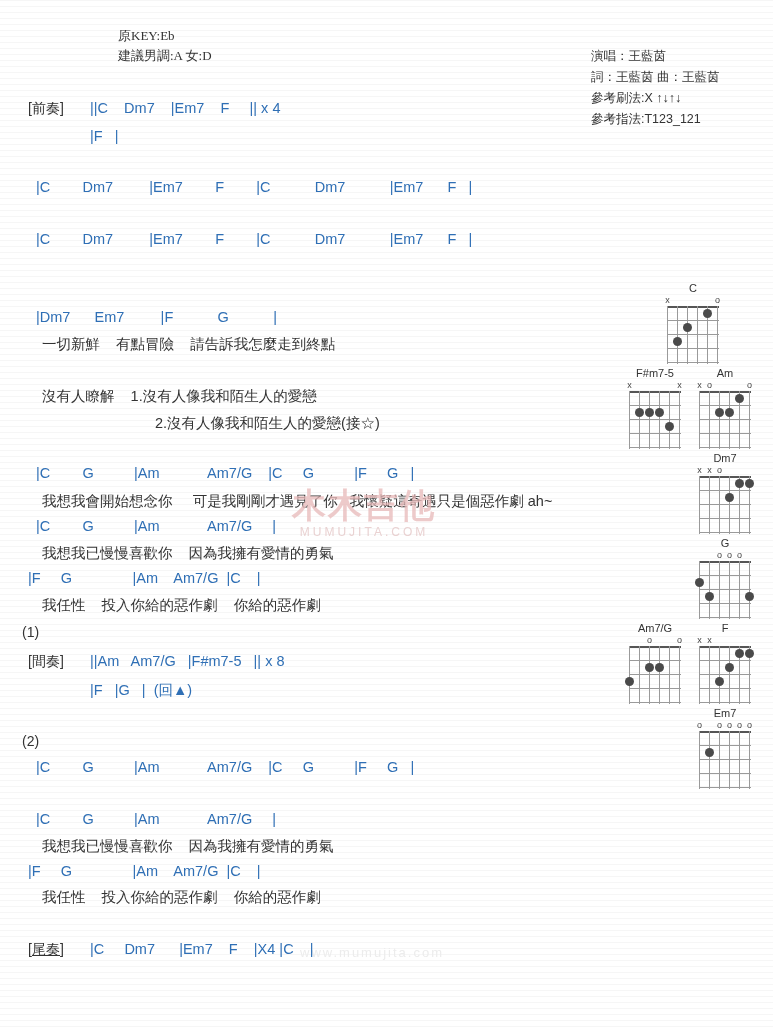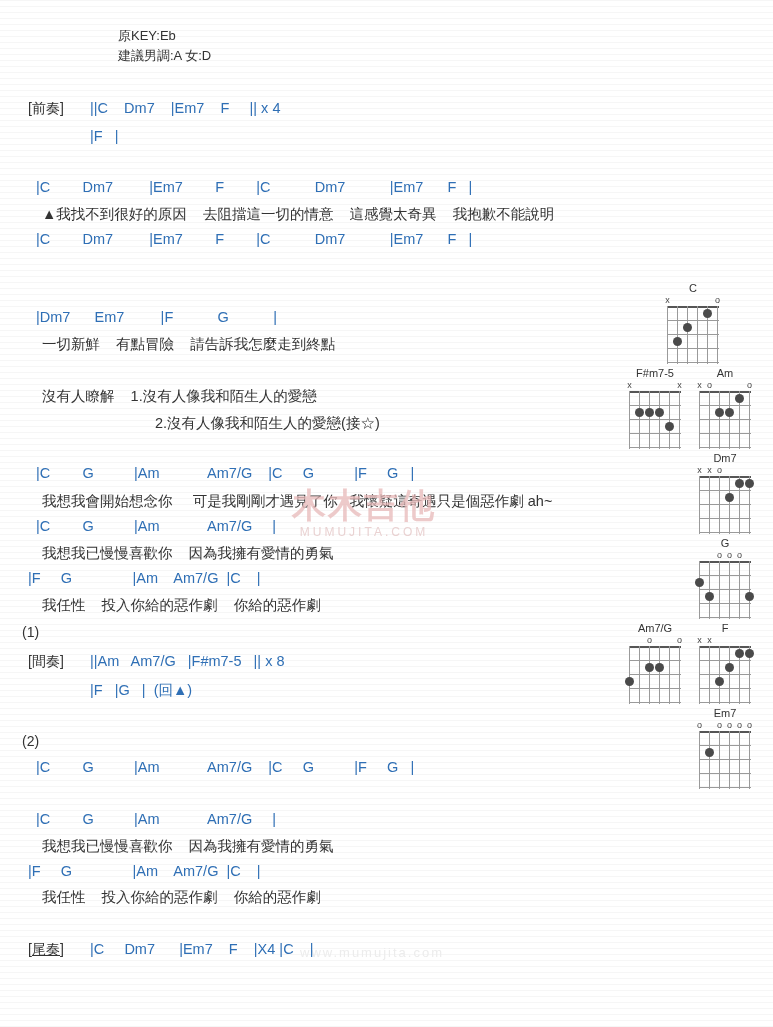--- a/index.html
+++ b/index.html
@@ -42,20 +42,21 @@
     font-size: 26px;
     color: #2a2a2a;
     letter-spacing: 1px;
   }
   .keyinfo {
     position: absolute;
     left: 118px; top: 26px;
     font-size: 13px;
     color: #333;
     line-height: 20px;
+    font-family: Liberation Serif, serif;
   }
   .credits {
     position: absolute;
     right: 22px; top: 46px;
     font-size: 12.5px;
     color: #333;
     line-height: 21px;
     text-align: left;
     width: 250px;
   }
@@ -178,27 +179,32 @@
 <div class="paper-lines"></div>
 
 <div class="sheet">
 
 
   <div class="keyinfo">
     <div>原KEY:Eb</div>
     <div>建議男調:A 女:D</div>
   </div>
 
+  <div class="credits">
+    <div>演唱：王藍茵</div>
+    <div>詞：王藍茵  曲：王藍茵</div>
+    <div>參考刷法:X ↑↓↑↓</div>
+    <div>參考指法:T123_121</div>
+  </div>
 
   <div class="line marker" style="left:28px; top:100px;">[前奏]</div>
   <div class="line chord" style="left:90px; top:100px;">||C    Dm7    |Em7    F     || x 4</div>
   <div class="line chord" style="left:90px; top:128px;">|F   |</div>
 
   <div class="line chord" style="left:36px; top:179px;">|C        Dm7         |Em7        F        |C           Dm7           |Em7      F   |</div>
-  <div class="line lyric" style="left:42px; top:205px;">▲我找不到很好的原因    去阻擋這一切的情意    這感覺太奇異    我抱歉不能說明</div>
   <div class="line chord" style="left:36px; top:231px;">|C        Dm7         |Em7        F        |C           Dm7           |Em7      F   |</div>
 
   <div class="line chord" style="left:36px; top:309px;">|Dm7      Em7         |F           G           |</div>
   <div class="line lyric" style="left:42px; top:335px;">一切新鮮    有點冒險    請告訴我怎麼走到終點</div>
   <div class="line lyric" style="left:42px; top:387px;">沒有人瞭解    1.沒有人像我和陌生人的愛戀</div>
   <div class="line lyric" style="left:155px; top:414px;">2.沒有人像我和陌生人的愛戀(接☆)</div>
 
   <div class="line chord" style="left:36px; top:465px;">|C        G          |Am            Am7/G    |C     G          |F     G   |</div>
   <div class="line lyric" style="left:42px; top:492px;">我想我會開始想念你     可是我剛剛才遇見了你   我懷疑這奇遇只是個惡作劇 ah~</div>
   <div class="line chord" style="left:36px; top:518px;">|C        G          |Am            Am7/G     |</div>

